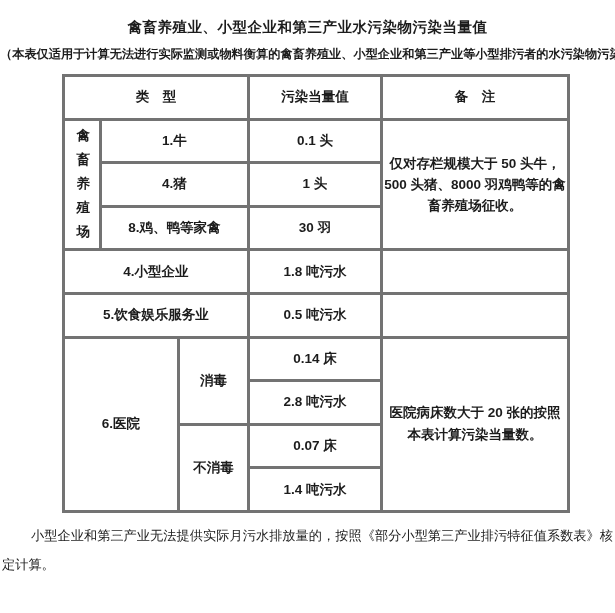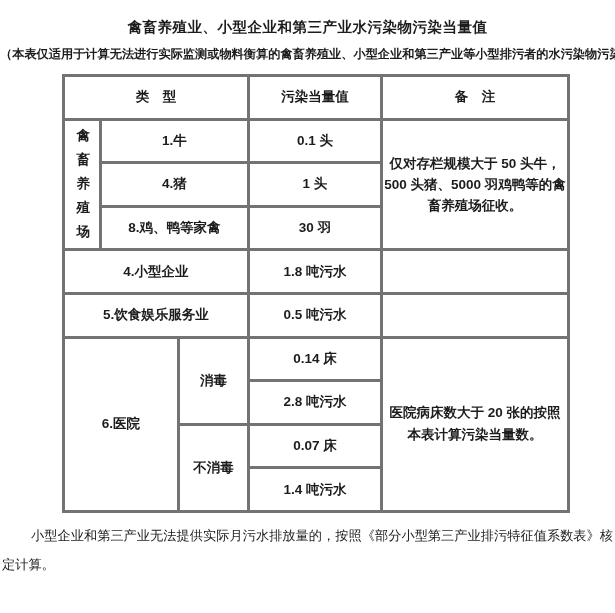--- a/index.html
+++ b/index.html
@@ -102,21 +102,21 @@
       <td>污染当量值</td>
       <td>备　注</td>
     </tr>
 
     <tr>
       <td rowspan="3">
         <div class="vlabel">禽畜养殖场</div>
       </td>
       <td colspan="2">1.牛</td>
       <td>0.1 头</td>
-      <td rowspan="3" class="remark-left">仅对存栏规模大于 50 头牛，500 头猪、5000 羽鸡鸭等的禽畜养殖场征收。</td>
+      <td rowspan="3" class="remark-left">仅对存栏规模大于 50 头牛，500 头猪、8000 羽鸡鸭等的禽畜养殖场征收。</td>
     </tr>
 
     <tr>
       <td colspan="2">4.猪</td>
       <td>1 头</td>
     </tr>
 
     <tr>
       <td colspan="2">8.鸡、鸭等家禽</td>
       <td>30 羽</td>

